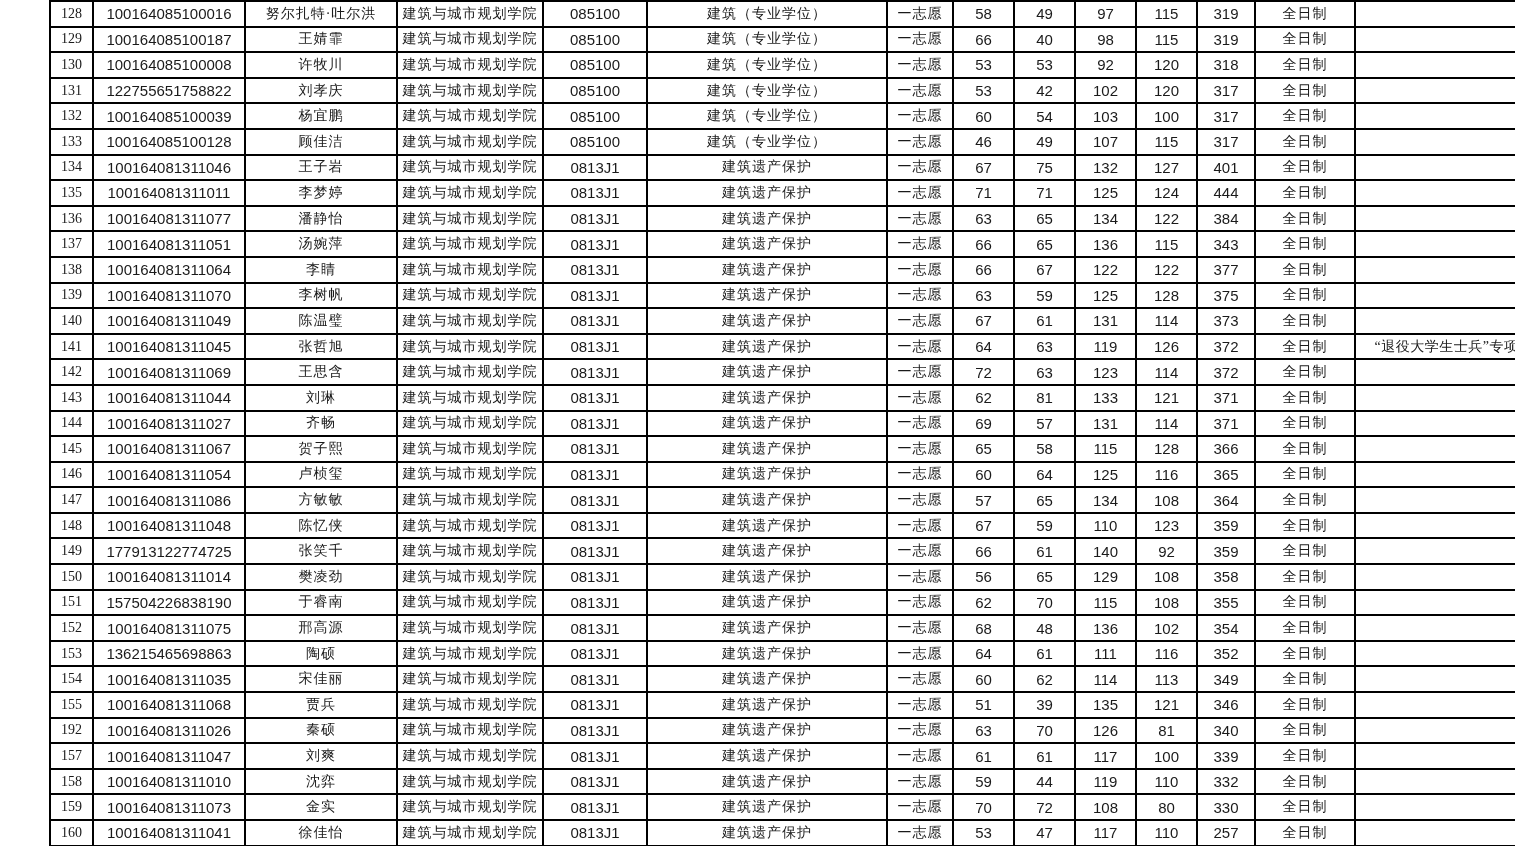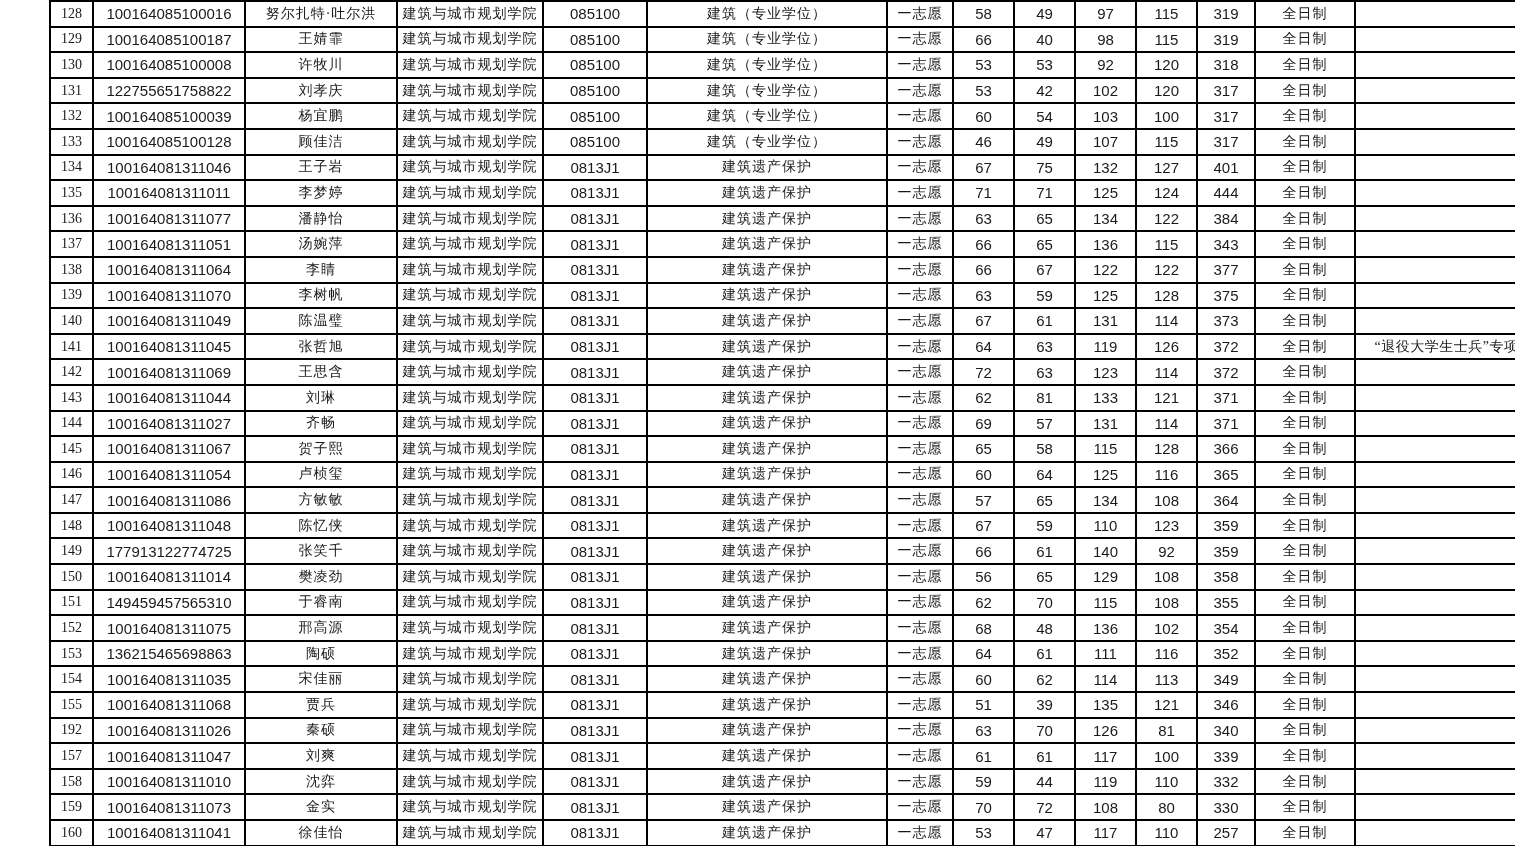--- a/index.html
+++ b/index.html
@@ -455,21 +455,21 @@
           <td class="c-s1">56</td>
           <td class="c-s2">65</td>
           <td class="c-s3">129</td>
           <td class="c-s4">108</td>
           <td class="c-total">358</td>
           <td class="c-mode">全日制</td>
           <td class="c-remark"></td>
         </tr>
         <tr>
           <td class="c-no">151</td>
-          <td class="c-id">149459457565310</td>
+          <td class="c-id">157504226838190</td>
           <td class="c-name">于睿南</td>
           <td class="c-college">建筑与城市规划学院</td>
           <td class="c-code">0813J1</td>
           <td class="c-major">建筑遗产保护</td>
           <td class="c-volunteer">一志愿</td>
           <td class="c-s1">62</td>
           <td class="c-s2">70</td>
           <td class="c-s3">115</td>
           <td class="c-s4">108</td>
           <td class="c-total">355</td>

